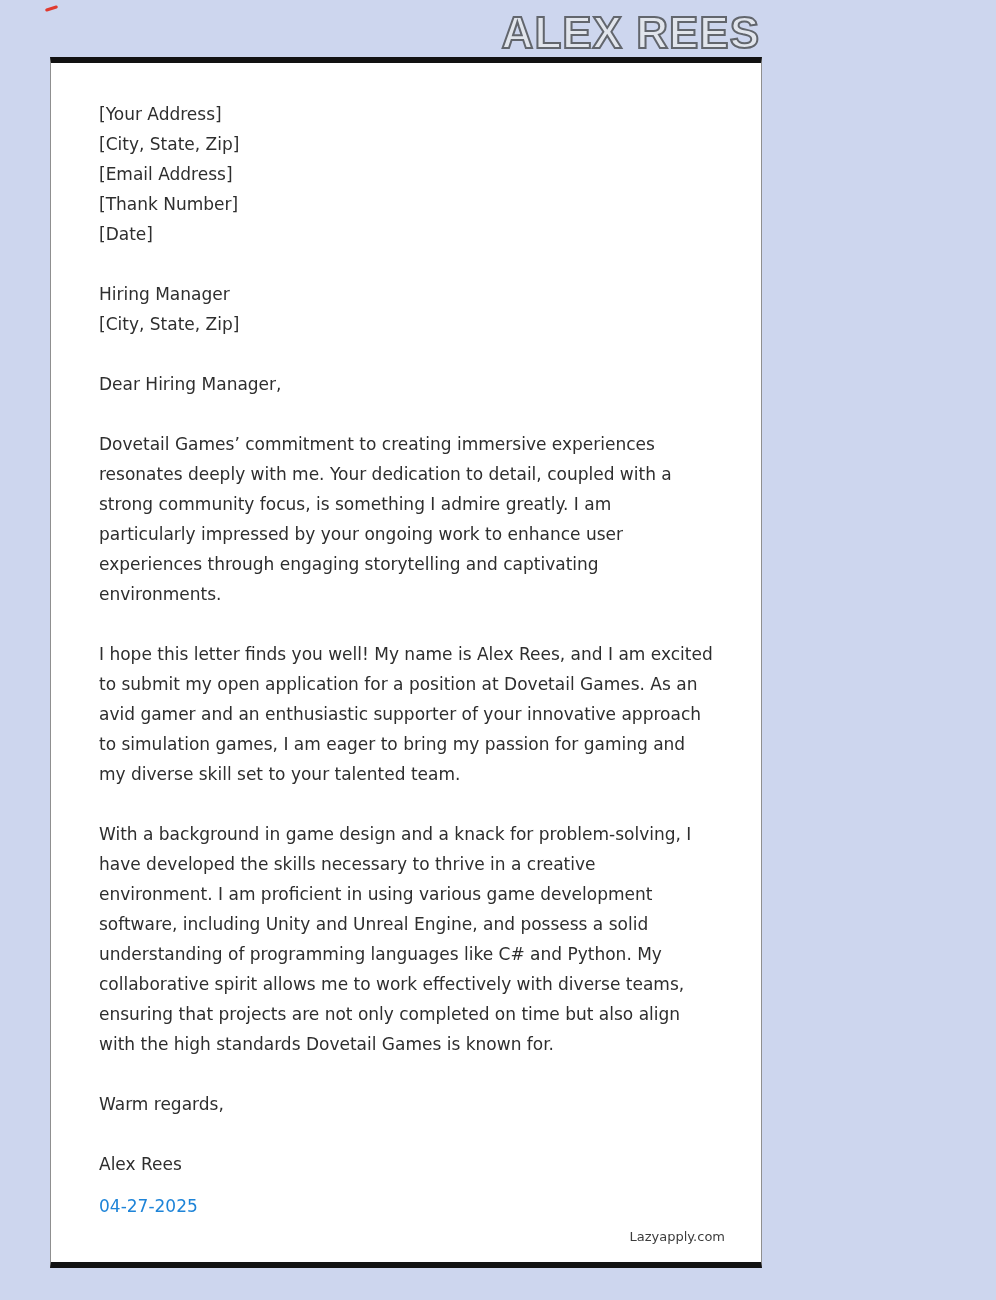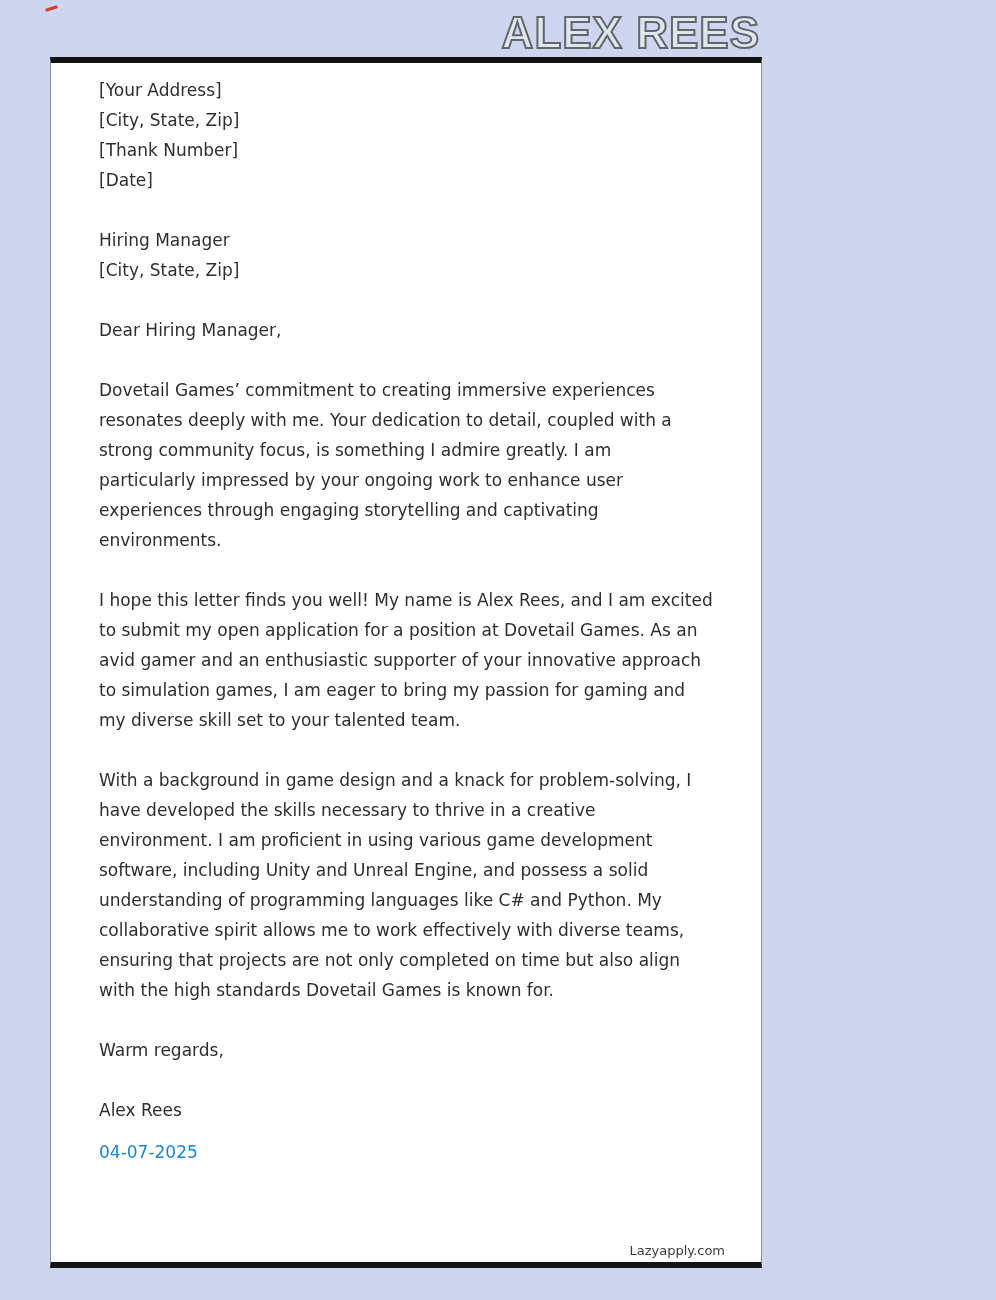--- a/index.html
+++ b/index.html
@@ -42,74 +42,75 @@
 
   
   .doc{
     position:absolute;left:50px;right:50px;top:57px;bottom:32px;
     background:var(--doc-bg);
     border:1px solid #8f8f8f;
     border-top:6px solid var(--bar-black);
     border-bottom:6px solid var(--bar-black);
   }
   .doc-inner{
-    padding:12px 48px 0 48px;
+    padding:36px 48px 0 48px;
     font-size:17px;line-height:30px;color:var(--text);
   }
   .block{margin:30px 0 0 0;}
   .block:first-child{margin-top:0;}
   .block div{white-space:pre-wrap;}
   p.para{margin:30px 0 0 0;}
   .date-link{
     display:inline-block;margin-top:12px;
     color:var(--accent-blue);text-decoration:none;cursor:pointer;
   }
   .footer-brand{
-    position:absolute;right:36px;bottom:2px;
+    position:absolute;right:36px;bottom:16px;
     font-size:13px;line-height:18px;color:var(--footer-text);
   }
 </style>
 </head>
 <body>
 
 <div class="canvas">
 
   <span class="red-mark"></span>
 
   <div class="top-header">
     <h1 class="header-name">ALEX REES</h1>
   </div>
 
   <div class="doc">
     <div class="doc-inner">
 
       <div class="block">
         <div>[Your Address]</div>
         <div>[City, State, Zip]</div>
+        <div>[Email Address]</div>
         <div>[Thank Number]</div>
         <div>[Date]</div>
       </div>
 
       <div class="block">
         <div>Hiring Manager</div>
         <div>[City, State, Zip]</div>
       </div>
 
       <div class="block">Dear Hiring Manager,</div>
 
       <p class="para">Dovetail Games’ commitment to creating immersive experiences resonates deeply with me. Your dedication to detail, coupled with a strong community focus, is something I admire greatly. I am particularly impressed by your ongoing work to enhance user experiences through engaging storytelling and captivating environments.</p>
       <p class="para">I hope this letter finds you well! My name is Alex Rees, and I am excited to submit my open application for a position at Dovetail Games. As an avid gamer and an enthusiastic supporter of your innovative approach to simulation games, I am eager to bring my passion for gaming and my diverse skill set to your talented team.</p>
       <p class="para">With a background in game design and a knack for problem-solving, I have developed the skills necessary to thrive in a creative environment. I am proficient in using various game development software, including Unity and Unreal Engine, and possess a solid understanding of programming languages like C# and Python. My collaborative spirit allows me to work effectively with diverse teams, ensuring that projects are not only completed on time but also align with the high standards Dovetail Games is known for.</p>
 
       <div class="block">Warm regards,</div>
 
       <div class="block">Alex Rees</div>
 
       <div>
-        <a class="date-link" href="#">04-07-2025</a>
+        <a class="date-link" href="#">04-27-2025</a>
       </div>
 
     </div>
 
     <div class="footer-brand">Lazyapply.com</div>
   </div>
 
 </div>
 
 </body></html>

